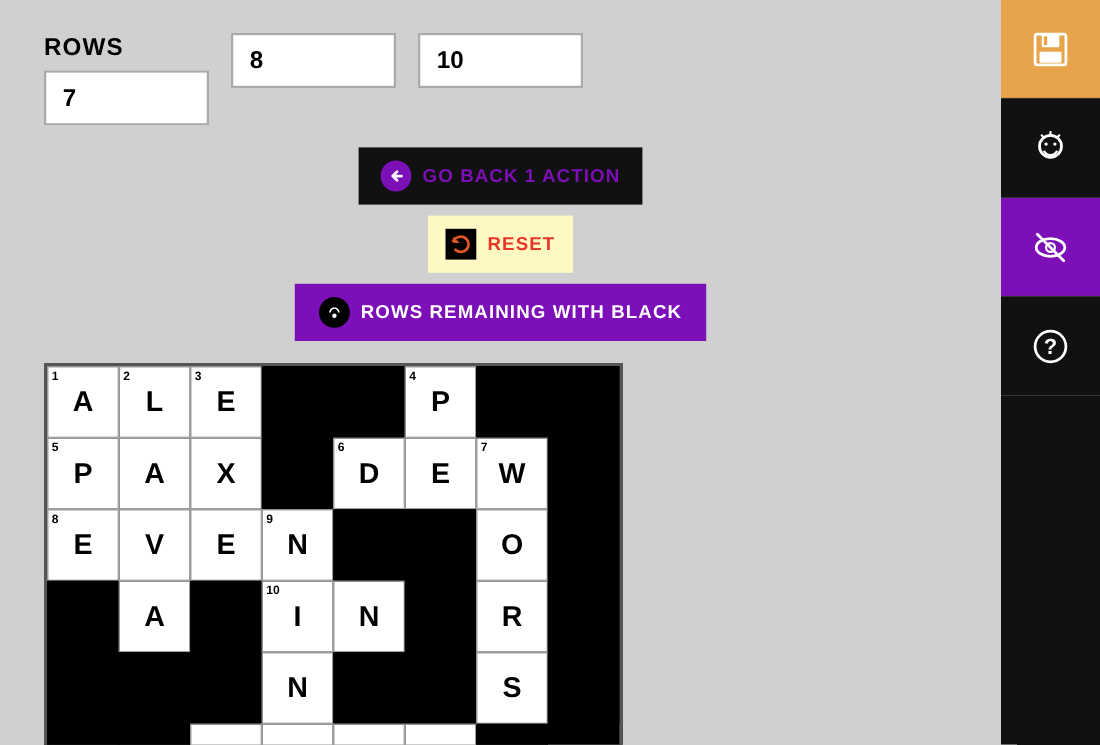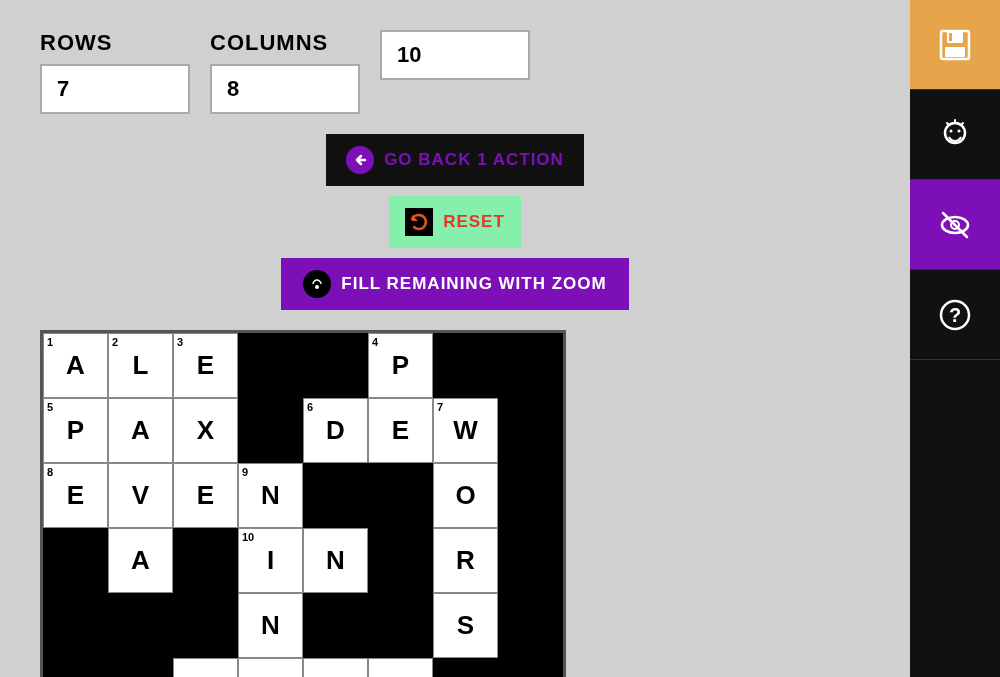--- a/index.html
+++ b/index.html
@@ -88,21 +88,21 @@
 
     .btn-back .btn-text {
       color: #7c0fb7;
       font-weight: 900;
     }
 
     .btn-reset {
       display: flex;
       align-items: center;
       gap: 10px;
-      background: #86efac;
+      background: #fef9c3;
       border: none;
       padding: 12px 16px;
       font-size: 17px;
       font-weight: 900;
       letter-spacing: 1px;
       cursor: pointer;
       height: 52px;
     }
 
     .btn-reset .btn-icon {
@@ -238,21 +238,20 @@
 <body>
 
 <div class="main-area">
   
   <div class="controls-row">
     <div class="control-group">
       <div class="control-label">ROWS</div>
       <input class="control-input" type="text" value="7" style="">
     </div>
     <div class="control-group">
-      <div class="control-label">COLUMNS</div>
       <input class="control-input" type="text" value="8" style="">
     </div>
     <div class="control-group">
       <input class="control-input" type="text" value="10" style="">
     </div>
   </div>
 
   
   <div class="buttons-row">
     <button class="btn-back">
@@ -275,21 +274,21 @@
     </button>
 
     <button class="btn-fill">
       <span class="btn-icon">
         <svg width="20" height="20" viewBox="0 0 20 20" fill="none">
           <circle cx="10" cy="10" r="9" fill="black"></circle>
           <path d="M6 10c0-2 2-4 4-4s4 2 4 4" stroke="white" stroke-width="1.5" fill="none"></path>
           <circle cx="10" cy="13" r="2" fill="white"></circle>
         </svg>
       </span>
-      <span>FILL REMAINING WITH ZOOM</span>
+      <span>ROWS REMAINING WITH BLACK</span>
     </button>
   </div>
 
   
   <div class="grid-container" id="grid"><div class="grid-row">
         <div class="cell">
           <span class="cell-number">1</span>
           <span>A</span>
         </div>
         <div class="cell">

